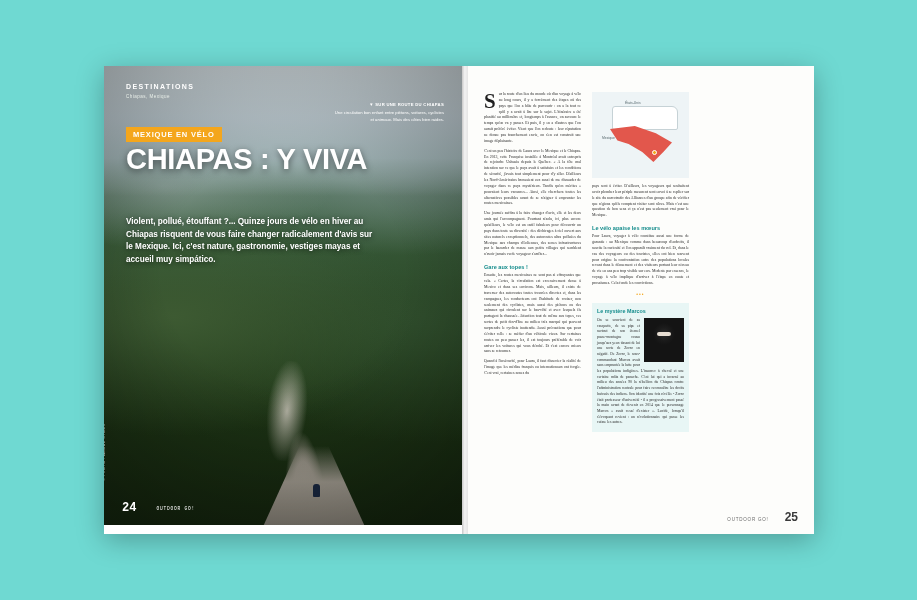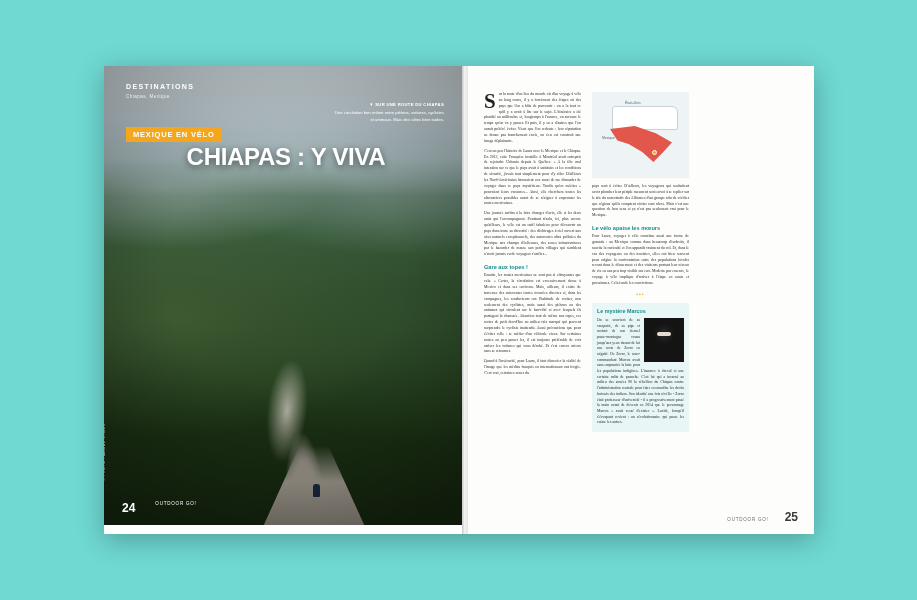--- a/index.html
+++ b/index.html
@@ -133,26 +133,25 @@
     letter-spacing: 0.8px;
     padding: 3px 7px 3px 7px;
   }
 
   .headline {
     position: absolute;
     left: 22px;
     top: 78px;
     width: 320px;
     color: #ffffff;
-    font-size: 24px;
+    font-size: 29px;
     line-height: 1.06;
     font-weight: bold;
     letter-spacing: -0.3px;
     text-shadow: 0 2px 7px rgba(0,0,0,0.55);
-    text-align: center;
   }
   .headline .l2 { display: block; }
 
   .standfirst {
     position: absolute;
     left: 22px;
     top: 150px;
     width: 250px;
     color: #ffffff;
     font-size: 8.2px;
@@ -188,23 +187,24 @@
     transform: rotate(-90deg);
     transform-origin: left bottom;
     white-space: nowrap;
   }
 
   .folio-left {
     position: absolute;
     left: 18px;
     bottom: 10px;
     display: flex;
-    align-items: flex-start;
+    align-items: center;
     gap: 20px;
     color: #ffffff;
+    font-family: Liberation Mono, monospace;
   }
   .folio-left .num { font-size: 12px; font-weight: bold; }
   .folio-left .mag { font-size: 4.5px; letter-spacing: 0.8px; }
 
   
   .gutter {
     position: absolute;
     left: 358px;
     top: 0;
     width: 6px;
@@ -389,20 +389,21 @@
 
       <div class="kicker-top">DESTINATIONS</div>
       <div class="kicker-sub">Chiapas, Mexique</div>
 
       <div class="badge">MEXIQUE EN VÉLO</div>
 
       <div class="headline">
         <span>CHIAPAS : Y VIVA</span>
       </div>
 
+      <div class="standfirst">Violent, pollué, étouffant ?... Quinze jours de vélo en hiver au Chiapas risquent de vous faire changer radicalement d'avis sur le Mexique. Ici, c'est nature, gastronomie, vestiges mayas et accueil muy simpático.</div>
 
       <div class="caption-photo">
         <span class="cap-title">▼ SUR UNE ROUTE DU CHIAPAS</span>
         <span>Une circulation bon enfant entre piétons, voitures, cyclistes et animaux. Mais des côtes bien raides.</span>
       </div>
 
       <div class="credit-vert">© PHOTO : ADOBE STOCK</div>
 
       <div class="folio-left">
         <span class="num">24</span>

